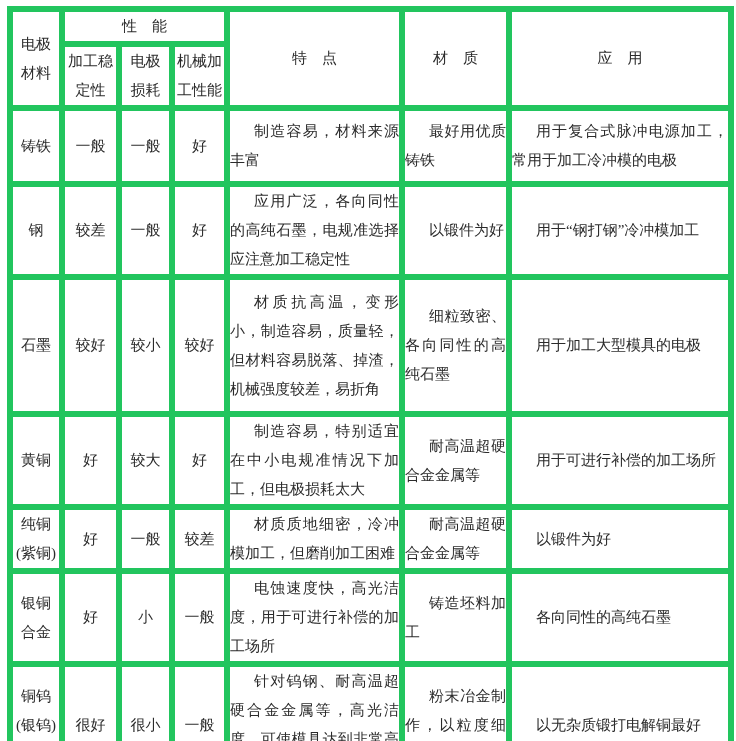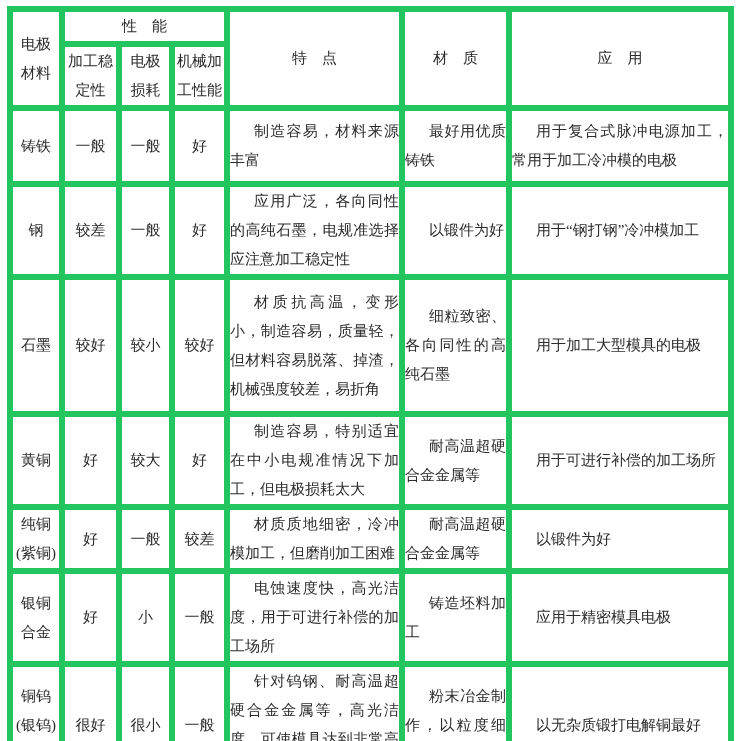--- a/index.html
+++ b/index.html
@@ -169,21 +169,21 @@
       <td class="c">好</td>
       <td class="c">小</td>
       <td class="c">一般</td>
       <td class="p">
             <div>电蚀速度快，高光洁度，用于可进行补偿的加工场所</div>
           </td>
       <td class="p">
             <div>铸造坯料加工</div>
           </td>
       <td class="p">
-            <div>应用于精密模具电极</div>
+            <div>各向同性的高纯石墨</div>
           </td>
     </tr>
 
     <tr style="height:101px">
       <td class="c">铜钨
 (银钨)
 合金</td>
       <td class="c">很好</td>
       <td class="c">很小</td>
       <td class="c">一般</td>

